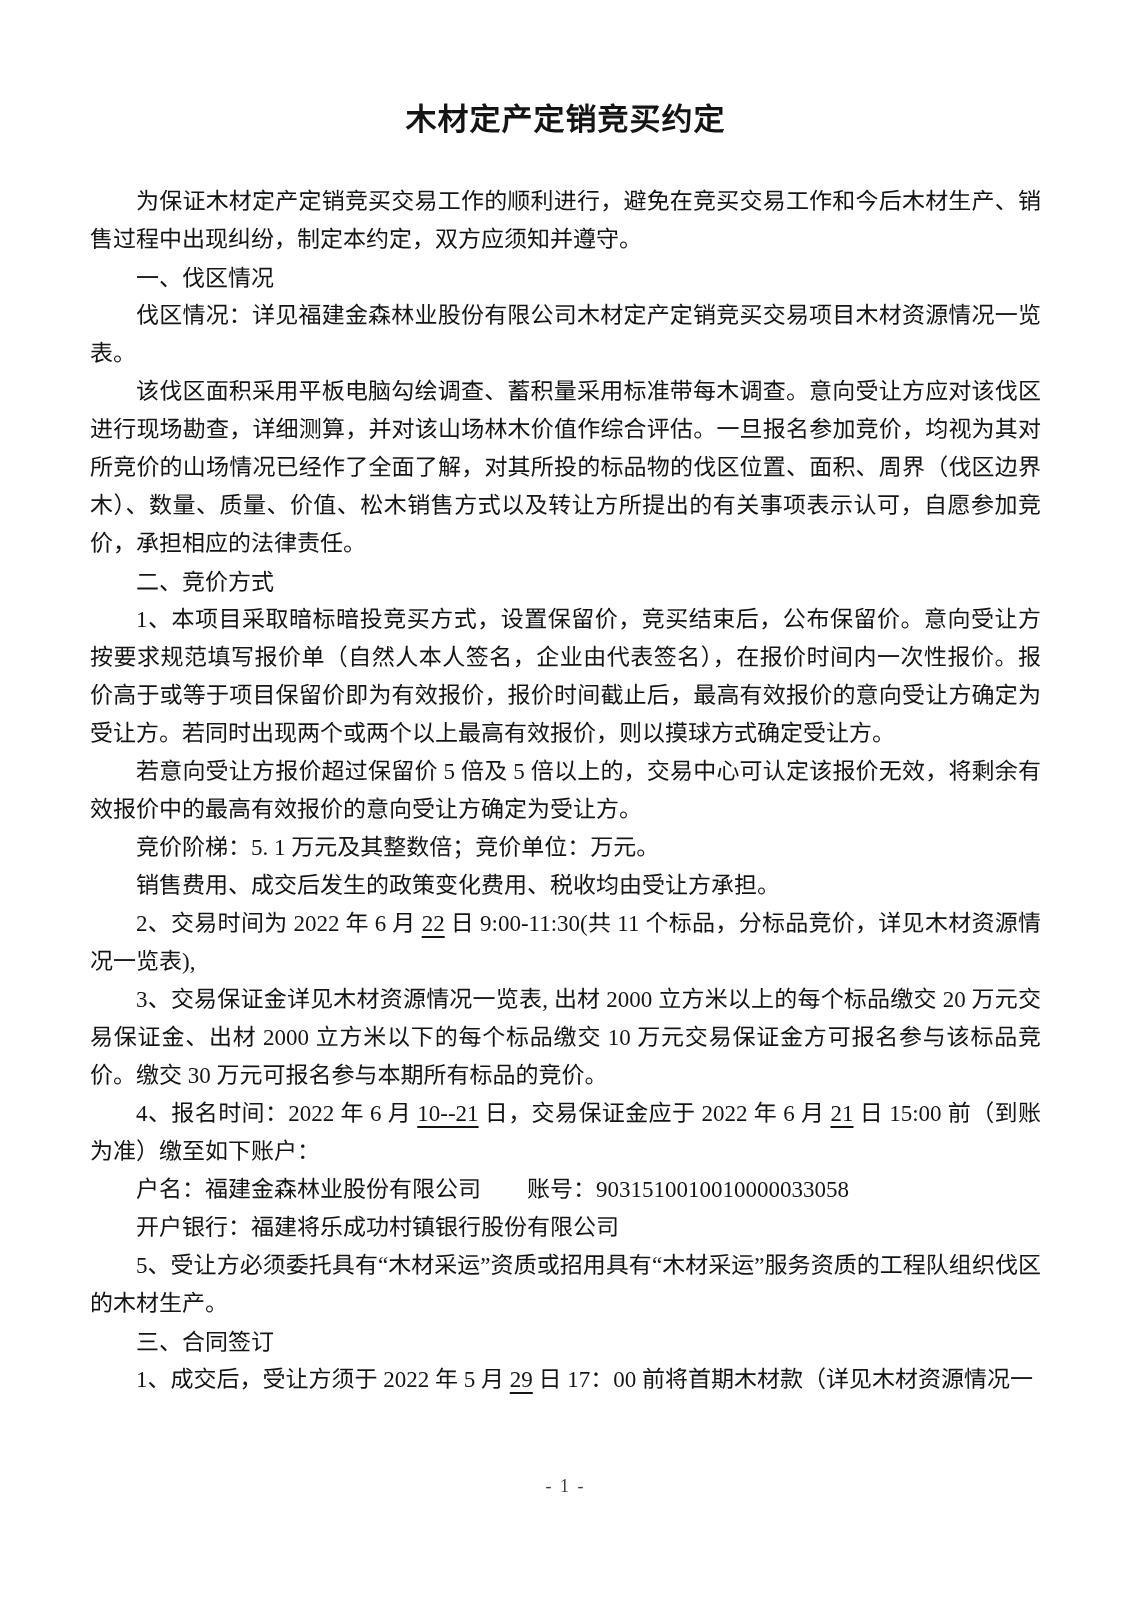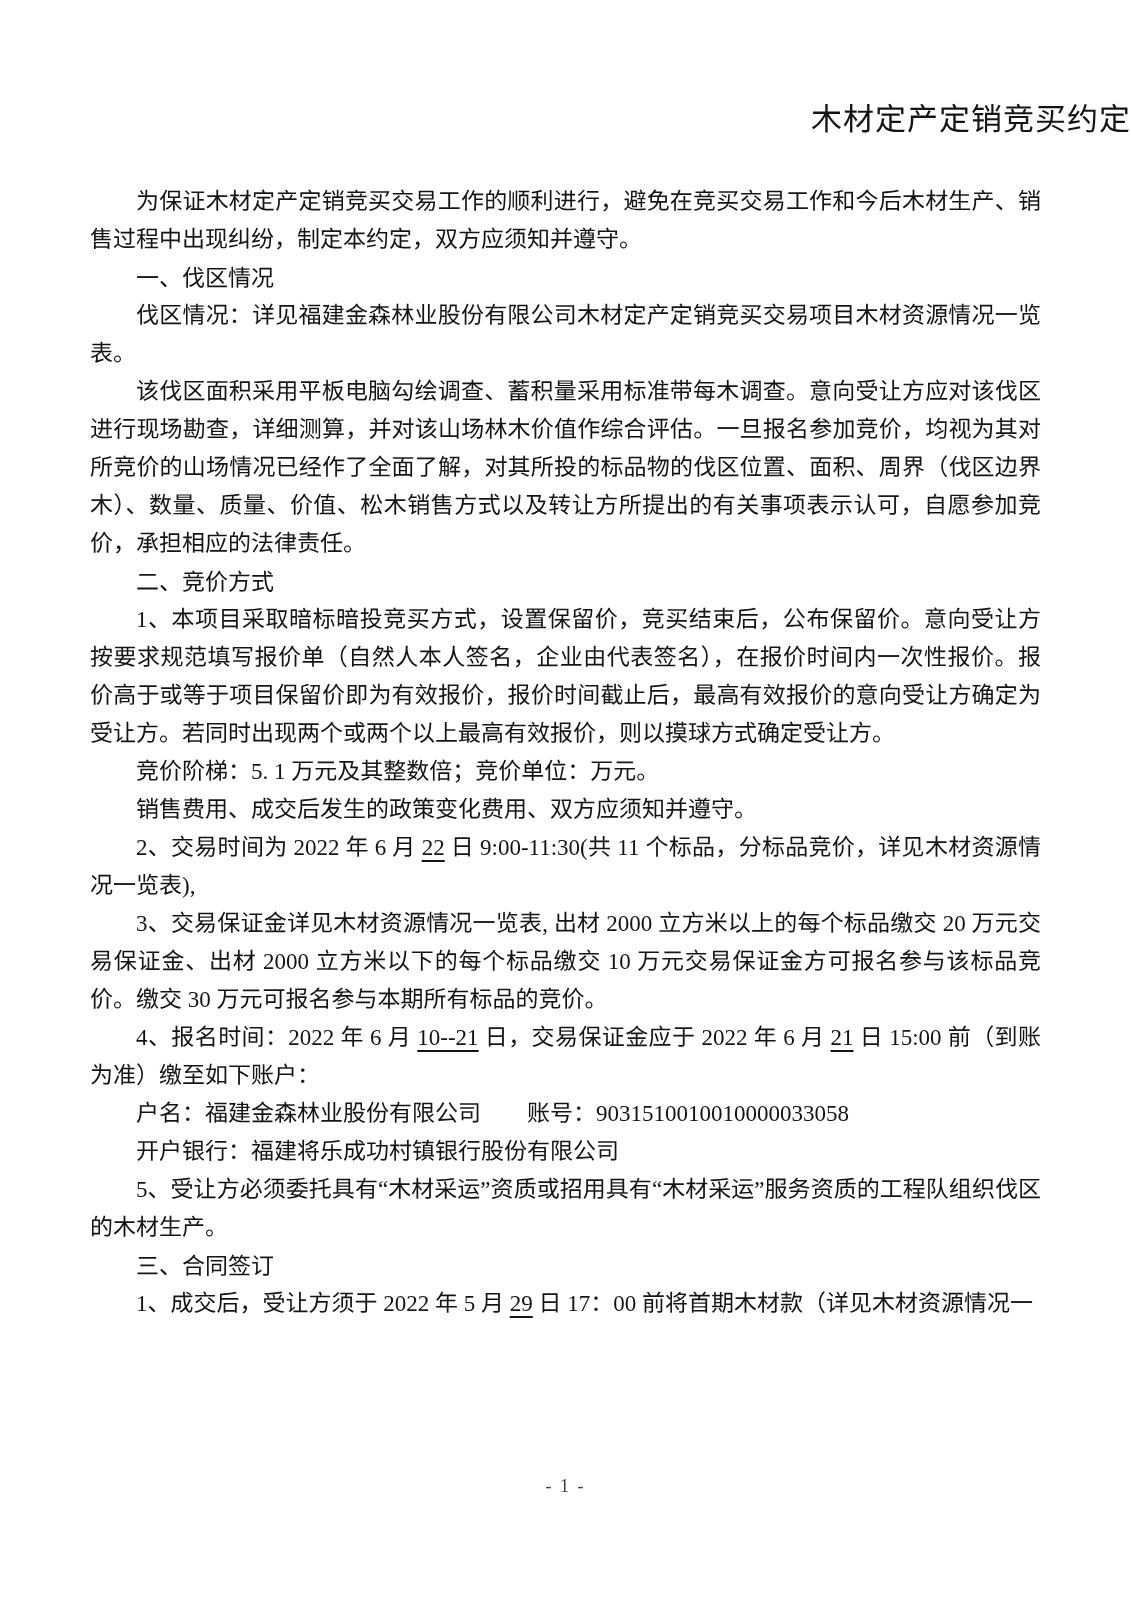--- a/index.html
+++ b/index.html
@@ -15,24 +15,24 @@
     color: #141414;
     font-family: "Liberation Serif", "DejaVu Serif", serif;
     overflow: hidden;
   }
   .doc-title {
     position: absolute;
     top: 98px;
     left: 0;
     width: 100%;
     margin: 0;
-    text-align: right;
+    text-align: center;
     font-size: 31px;
     line-height: 44px;
-    font-weight: 400;
+    font-weight: 700;
     letter-spacing: 1px;
   }
   .doc-body {
     position: absolute;
     top: 183px;
     left: 90px;
     width: 951px;
   }
   .para {
     margin: 0;
@@ -70,22 +70,23 @@
 <div class="page">
   <h1 class="doc-title">木材定产定销竞买约定</h1>
 
   <div class="doc-body">
       <p class="para"><span>为保证木材定产定销竞买交易工作的顺利进行，避免在竞买交易工作和今后木材生产、销售过程中出现纠纷，制定本约定，双方应须知并遵守。</span></p>
       <p class="para heading"><span>一、伐区情况</span></p>
       <p class="para"><span>伐区情况：详见福建金森林业股份有限公司木材定产定销竞买交易项目木材资源情况一览表。</span></p>
       <p class="para"><span>该伐区面积采用平板电脑勾绘调查、蓄积量采用标准带每木调查。意向受让方应对该伐区进行现场勘查，详细测算，并对该山场林木价值作综合评估。一旦报名参加竞价，均视为其对所竞价的山场情况已经作了全面了解，对其所投的标品物的伐区位置、面积、周界（伐区边界木）、数量、质量、价值、松木销售方式以及转让方所提出的有关事项表示认可，自愿参加竞价，承担相应的法律责任。</span></p>
       <p class="para heading"><span>二、竞价方式</span></p>
       <p class="para"><span>1、本项目采取暗标暗投竞买方式，设置保留价，竞买结束后，公布保留价。意向受让方按要求规范填写报价单（自然人本人签名，企业由代表签名），在报价时间内一次性报价。报价高于或等于项目保留价即为有效报价，报价时间截止后，最高有效报价的意向受让方确定为受让方。若同时出现两个或两个以上最高有效报价，则以摸球方式确定受让方。</span></p>
+      <p class="para"><span>若意向受让方报价超过保留价 5 倍及 5 倍以上的，交易中心可认定该报价无效，将剩余有效报价中的最高有效报价的意向受让方确定为受让方。</span></p>
       <p class="para"><span>竞价阶梯：5. 1 万元及其整数倍；竞价单位：万元。</span></p>
-      <p class="para"><span>销售费用、成交后发生的政策变化费用、双方应须知并遵守。</span></p>
+      <p class="para"><span>销售费用、成交后发生的政策变化费用、税收均由受让方承担。</span></p>
       <p class="para"><span>2、交易时间为 2022 年 6 月 </span><span class="u">22</span><span> 日 9:00-11:30(共 11 个标品，分标品竞价，详见木材资源情况一览表),</span></p>
       <p class="para"><span>3、交易保证金详见木材资源情况一览表, 出材 2000 立方米以上的每个标品缴交 20 万元交易保证金、出材 2000 立方米以下的每个标品缴交 10 万元交易保证金方可报名参与该标品竞价。缴交 30 万元可报名参与本期所有标品的竞价。</span></p>
       <p class="para"><span>4、报名时间：2022 年 6 月 </span><span class="u">10--21</span><span> 日，交易保证金应于 2022 年 6 月 </span><span class="u">21</span><span> 日 15:00 前（到账为准）缴至如下账户：</span></p>
       <p class="para"><span>户名：福建金森林业股份有限公司　　账号：9031510010010000033058</span></p>
       <p class="para"><span>开户银行：福建将乐成功村镇银行股份有限公司</span></p>
       <p class="para"><span>5、受让方必须委托具有“木材采运”资质或招用具有“木材采运”服务资质的工程队组织伐区的木材生产。</span></p>
       <p class="para heading"><span>三、合同签订</span></p>
       <p class="para"><span>1、成交后，受让方须于 2022 年 5 月 </span><span class="u">29</span><span> 日 17：00 前将首期木材款（详见木材资源情况一</span></p>
     </div>
 

